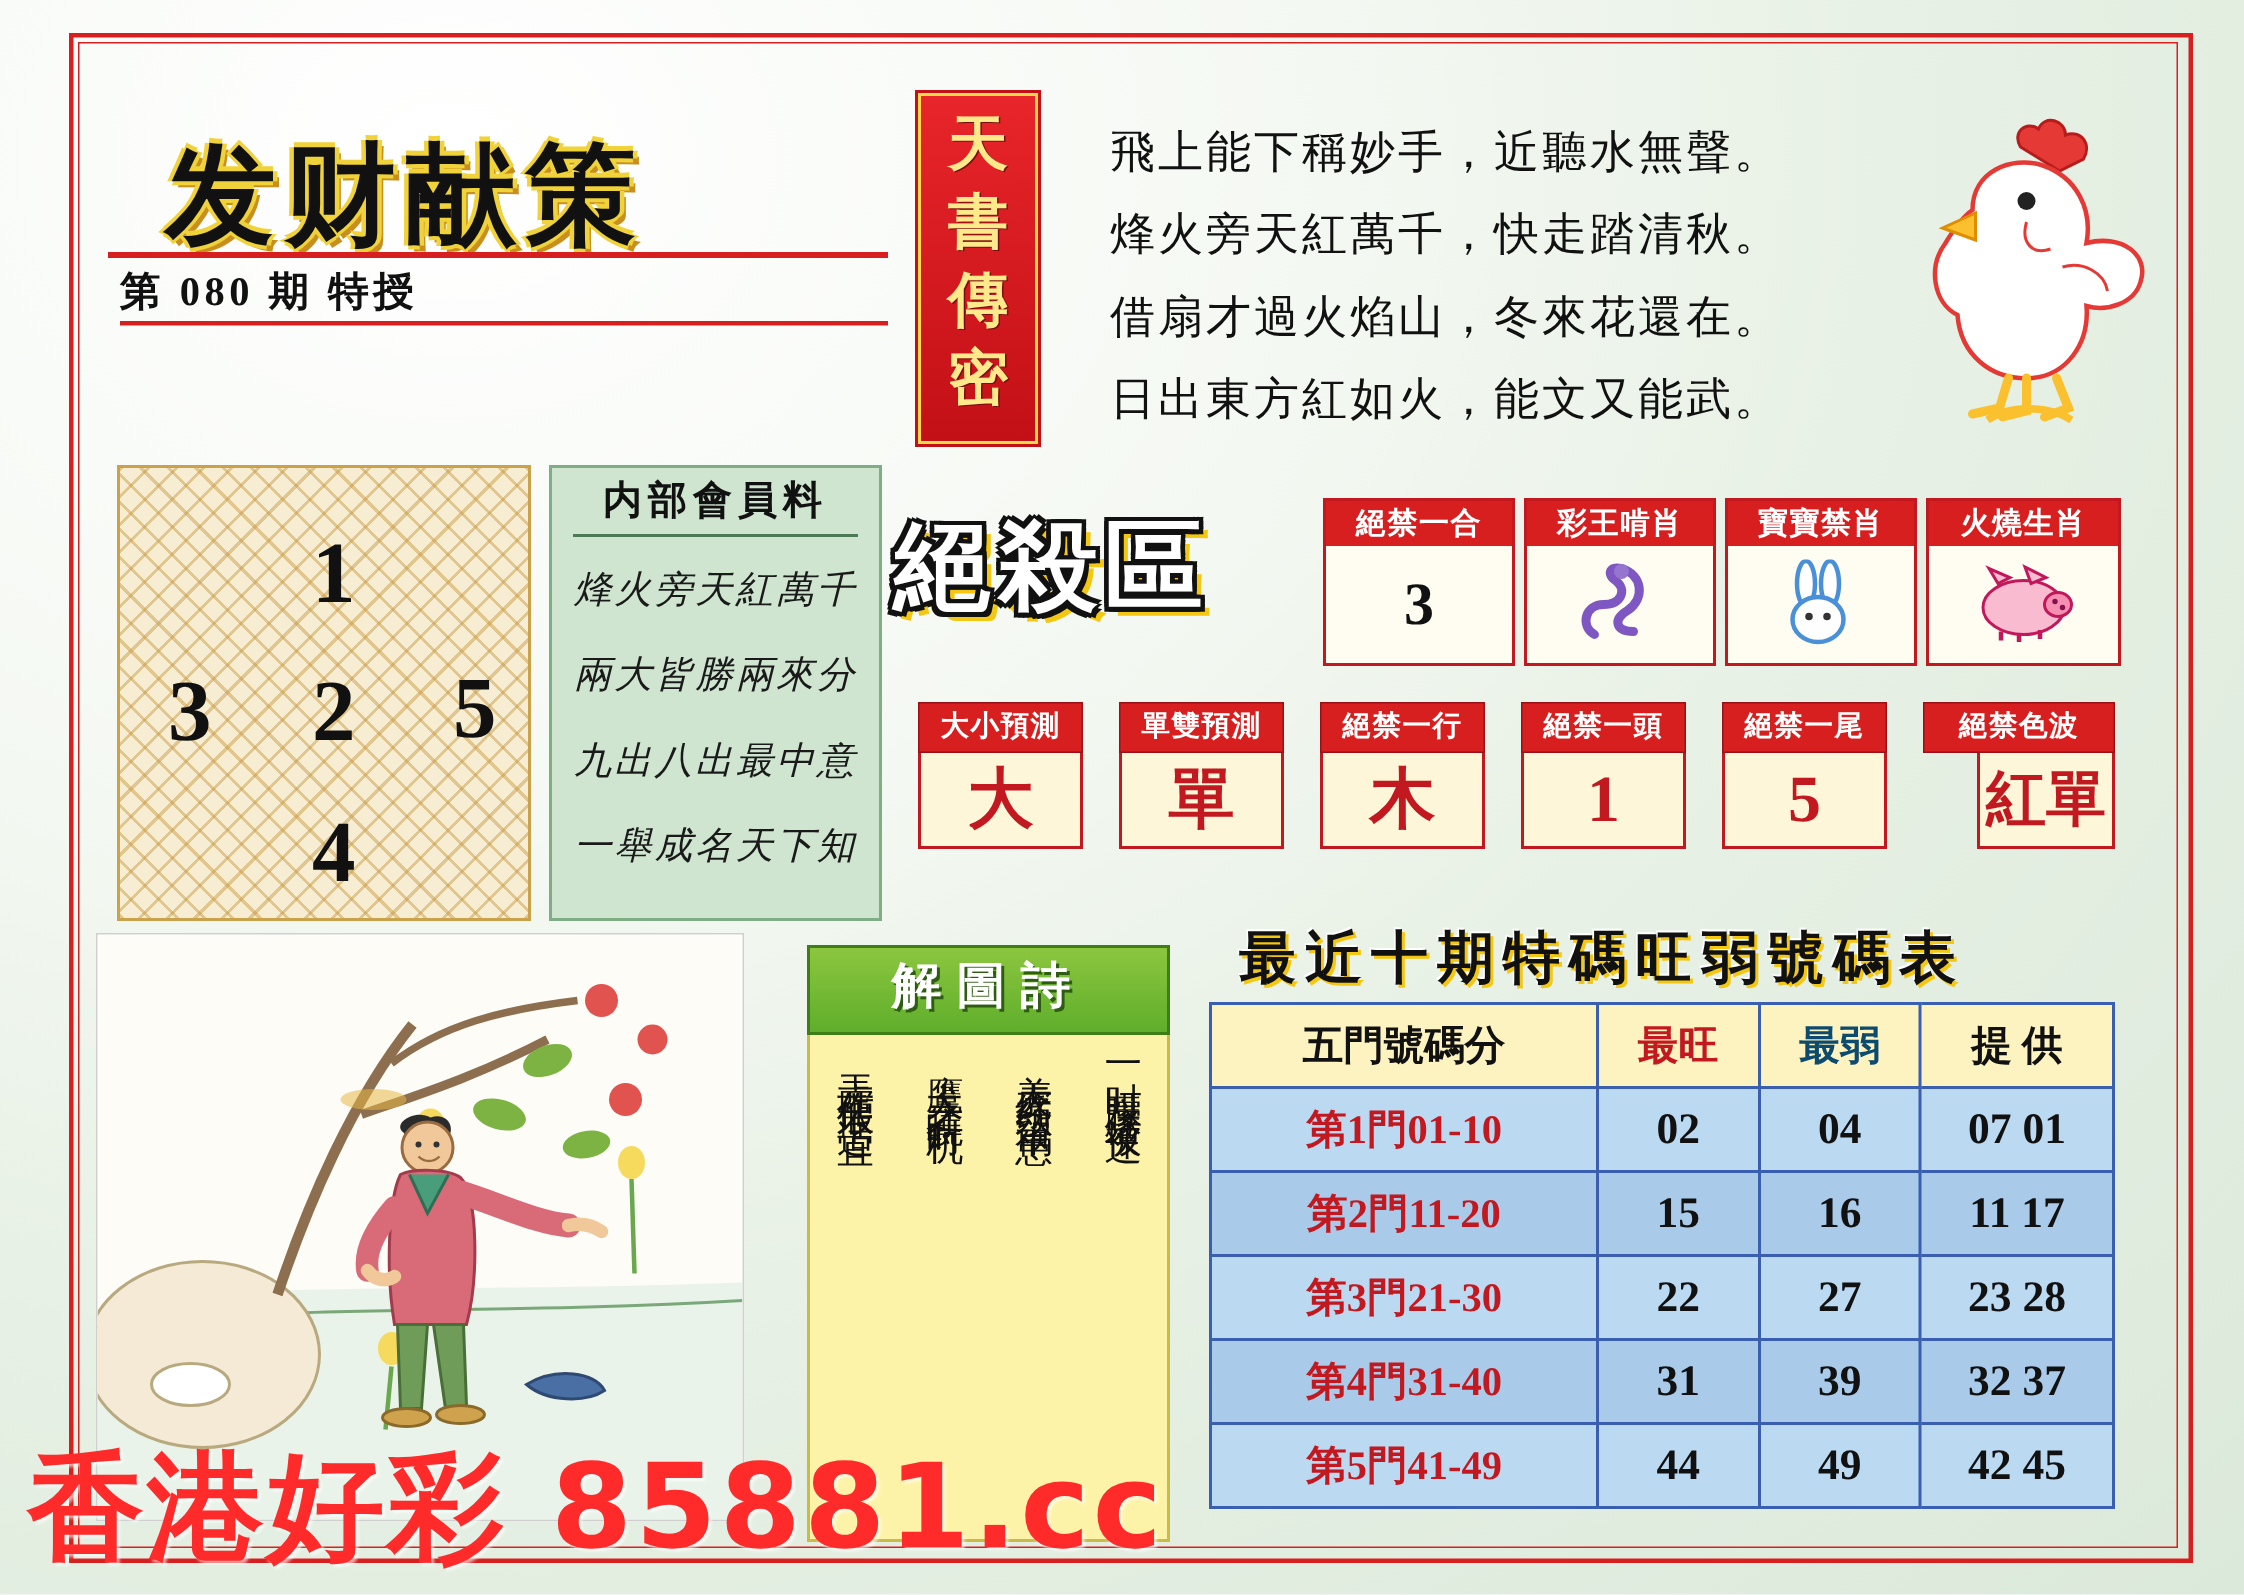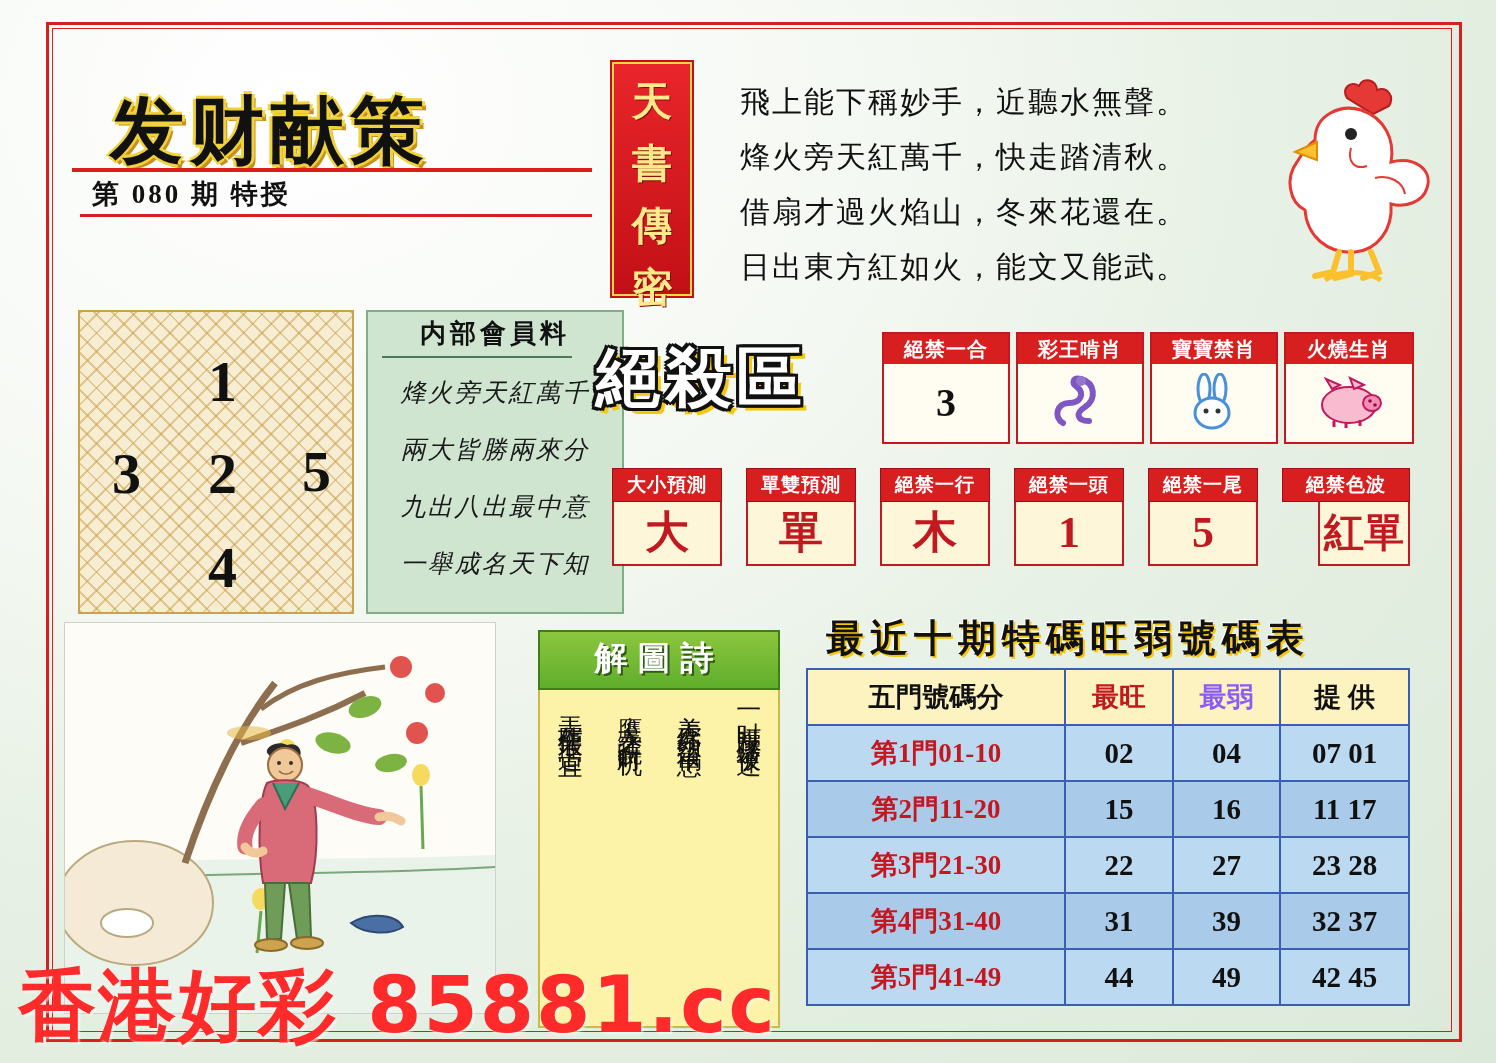--- a/index.html
+++ b/index.html
@@ -36,36 +36,36 @@
     margin-top:18px;
   }
   .title-underline{
     position:absolute;left:72px;top:168px;width:520px;height:4px;background:#d81f1f;
   }
   .issue-row{
     position:absolute;left:80px;top:176px;width:520px;height:40px;
   }
   .issue-text{
     position:absolute;left:0;top:0;font-size:27px;font-weight:bold;color:#111;
-    letter-spacing:3px;white-space:nowrap;margin-left:12px;
+    letter-spacing:3px;white-space:nowrap;
   }
   .issue-line{
     position:absolute;left:0;top:38px;width:512px;height:3px;background:#d81f1f;
   }
 
   
   .banner{
     position:absolute;left:612px;top:62px;width:76px;height:230px;
     background:linear-gradient(180deg,#e8252a,#c21016);
     border:2px solid #ffd84a;
     box-shadow:0 0 0 2px #c21016;
   }
   .banner span{
     display:block;text-align:center;color:#ffe98a;
-    font-weight:bold;font-size:40px;line-height:62px;margin-top:6px;
+    font-weight:bold;font-size:40px;line-height:52px;margin-top:6px;
     font-family:"DejaVu Serif", serif;
     text-shadow:1px 1px 0 #7a0b0b;
   }
 
   
   .poem{
     position:absolute;left:740px;top:74px;width:480px;
     font-size:30px;line-height:55px;color:#111;letter-spacing:2px;
     white-space:nowrap;
   }
@@ -85,21 +85,21 @@
   .numgrid .n{position:absolute;font-size:58px;font-weight:bold;color:#111;font-family:"Liberation Serif",serif;}
   .n1{left:128px;top:36px;}
   .n3{left:32px;top:128px;}
   .n2{left:128px;top:128px;}
   .n5{left:222px;top:126px;}
   .n4{left:128px;top:222px;}
 
   
   .member{
     position:absolute;left:366px;top:310px;width:218px;height:300px;
-    background:#cfe5d0;border:2px solid #7fae86;padding-left:36px;
+    background:#cfe5d0;border:2px solid #7fae86;
   }
   .member-title{
     position:absolute;left:0;top:4px;width:100%;text-align:center;
     font-size:26px;font-weight:bold;color:#111;letter-spacing:4px;
   }
   .member-line{position:absolute;left:14px;top:44px;width:190px;height:2px;background:#4d7a55;}
   .member-lines{position:absolute;left:0;top:52px;width:100%;}
   .member-lines div{
     text-align:center;font-size:25px;line-height:57px;color:#1a1a1a;
     font-family:"DejaVu Serif",serif;letter-spacing:2px;font-style:italic;
@@ -182,21 +182,21 @@
   }
   table.stat{
     position:absolute;left:806px;top:668px;width:604px;border-collapse:collapse;
     font-family:"Liberation Serif",serif;
   }
   table.stat th, table.stat td{
     border:2px solid #3b5fb0;height:52px;text-align:center;font-size:29px;font-weight:bold;
   }
   table.stat thead th{background:#fdf3c0;color:#111;font-size:27px;}
   table.stat thead th.hot{color:#c2181f;}
-  table.stat thead th.cold{color:#8b5cf6;text-align:center;}
+  table.stat thead th.cold{color:#0c4a6e;text-align:center;}
   table.stat td.lbl{color:#c2181f;font-size:27px;}
   table.stat tbody tr{background:#bcd9f2;}
   table.stat tbody tr:nth-child(even){background:#a9cbe9;}
   table.stat td{color:#111;}
 
   
   .wm{
     position:absolute;left:18px;top:955px;width:960px;height:100px;
     font-family:"DejaVu Sans",sans-serif;font-weight:bold;font-size:78px;
     color:#ff2a2a;letter-spacing:2px;white-space:nowrap;line-height:100px;

